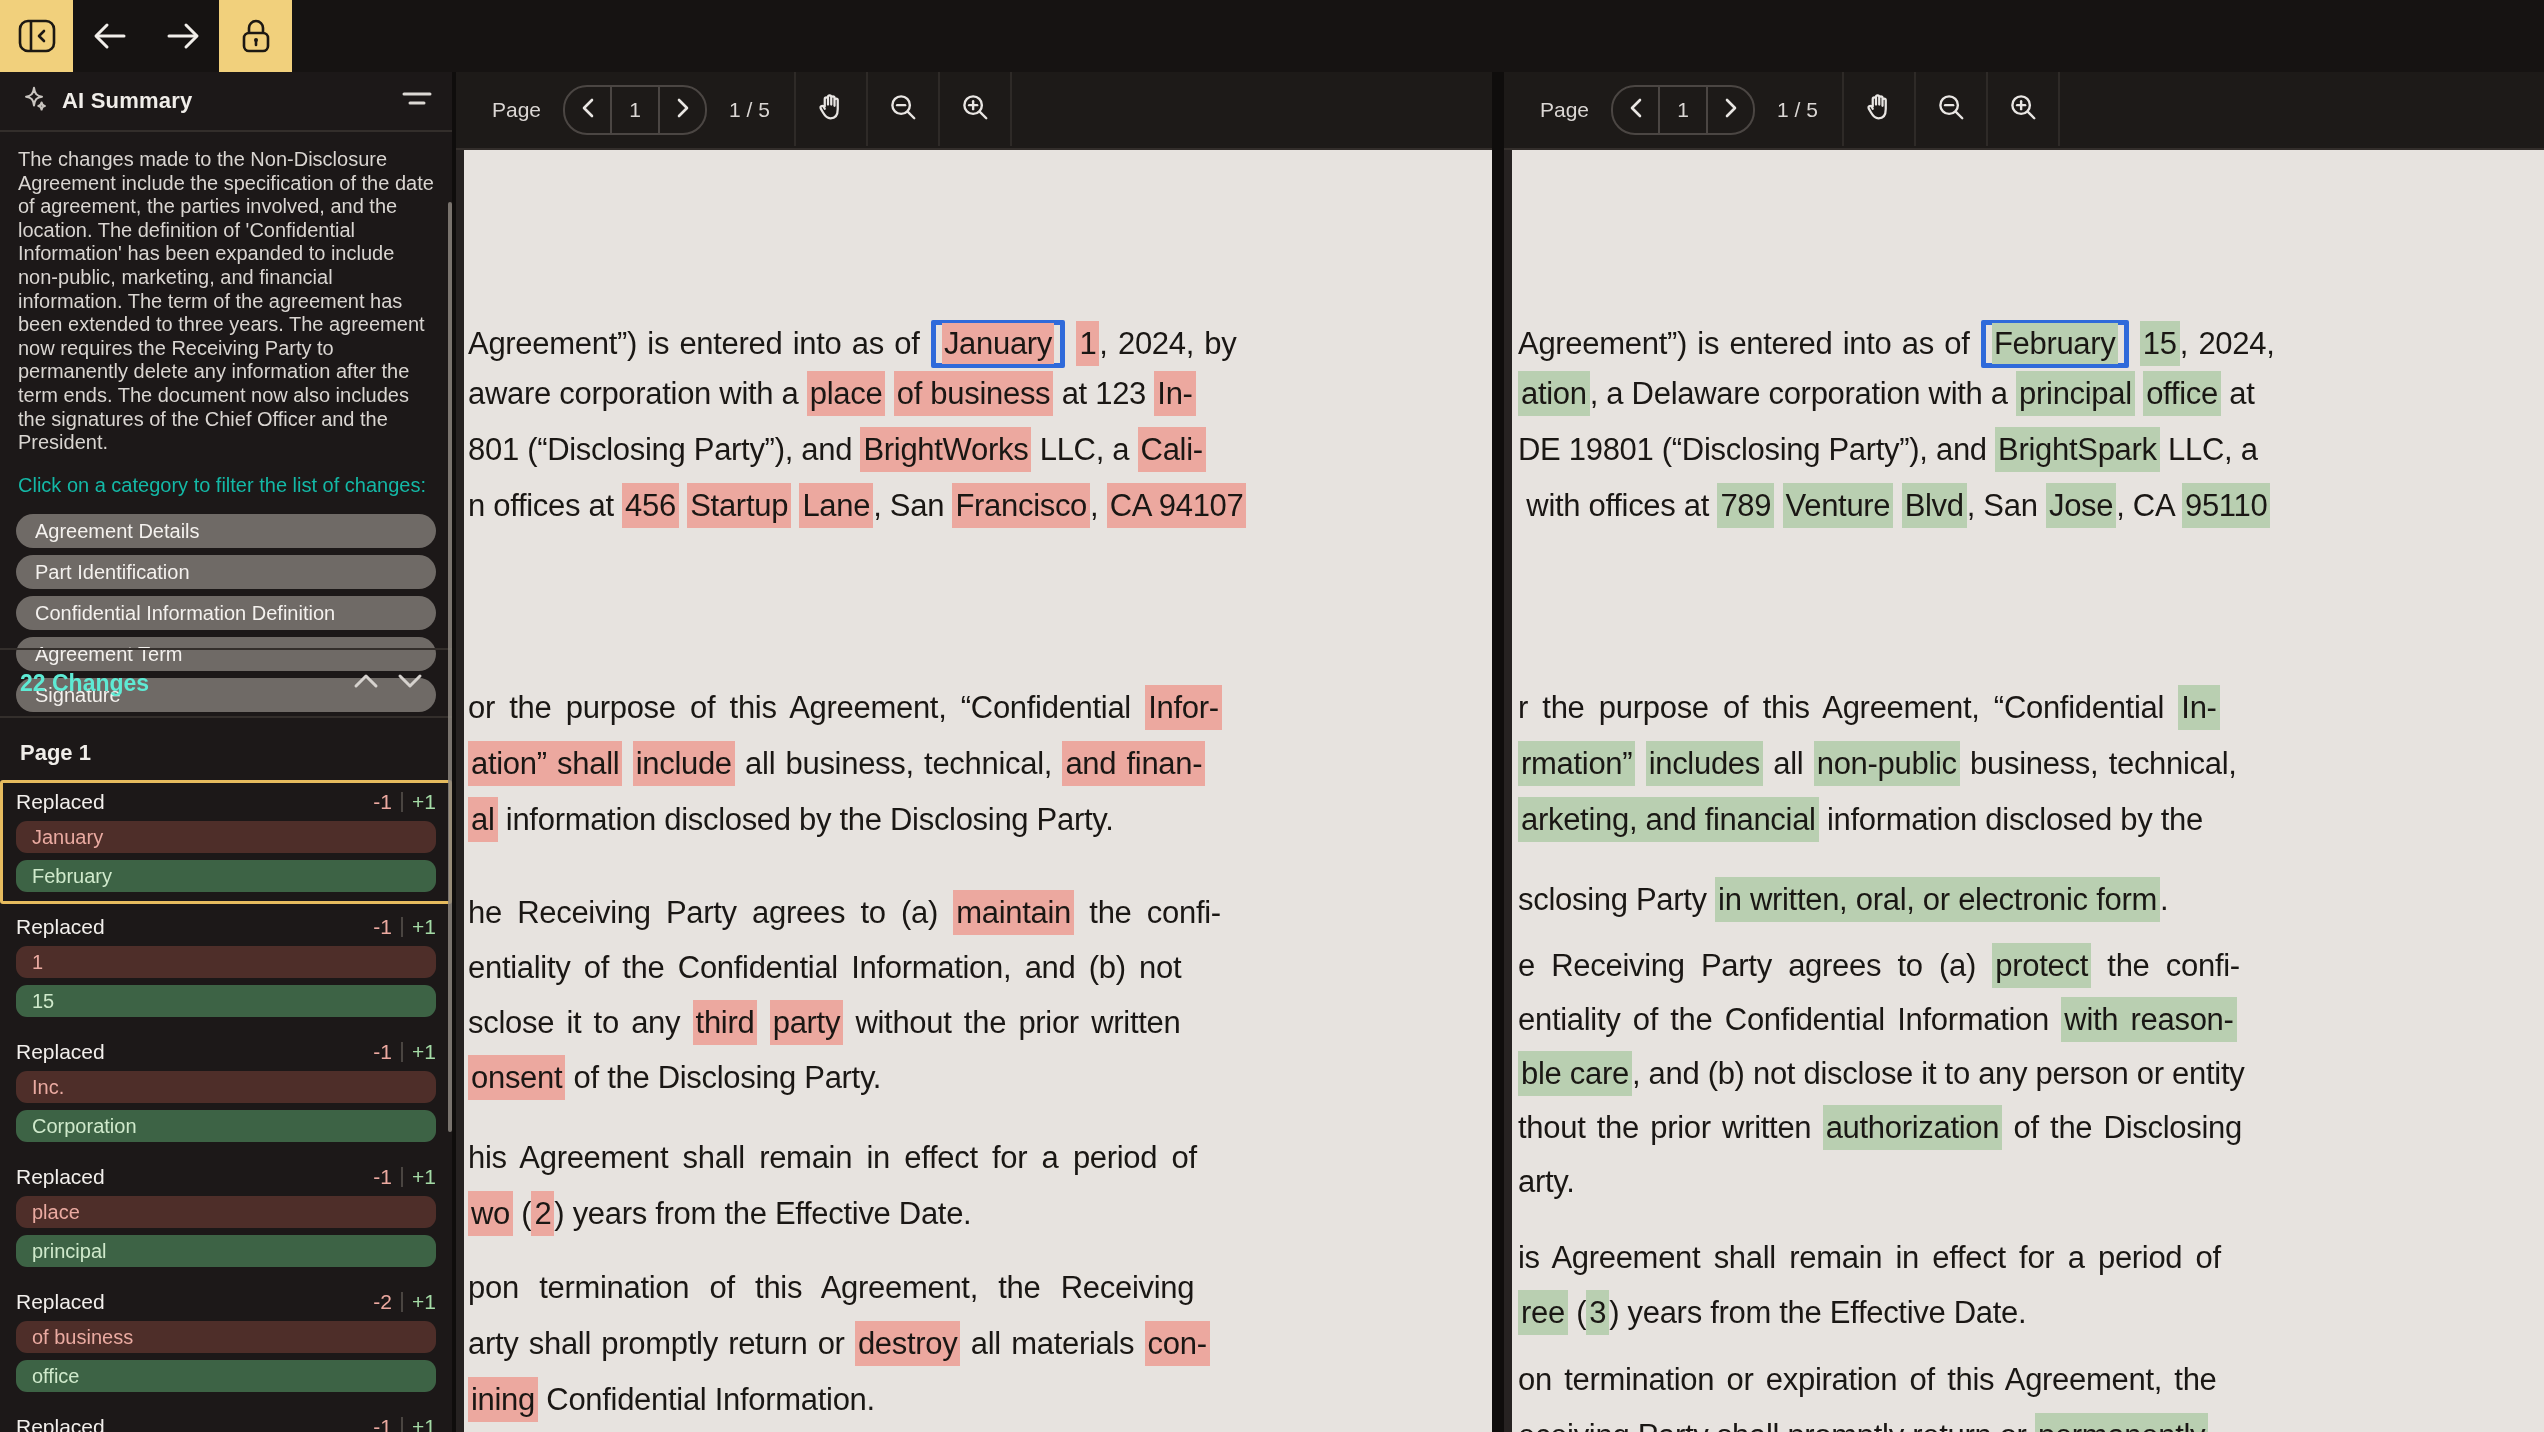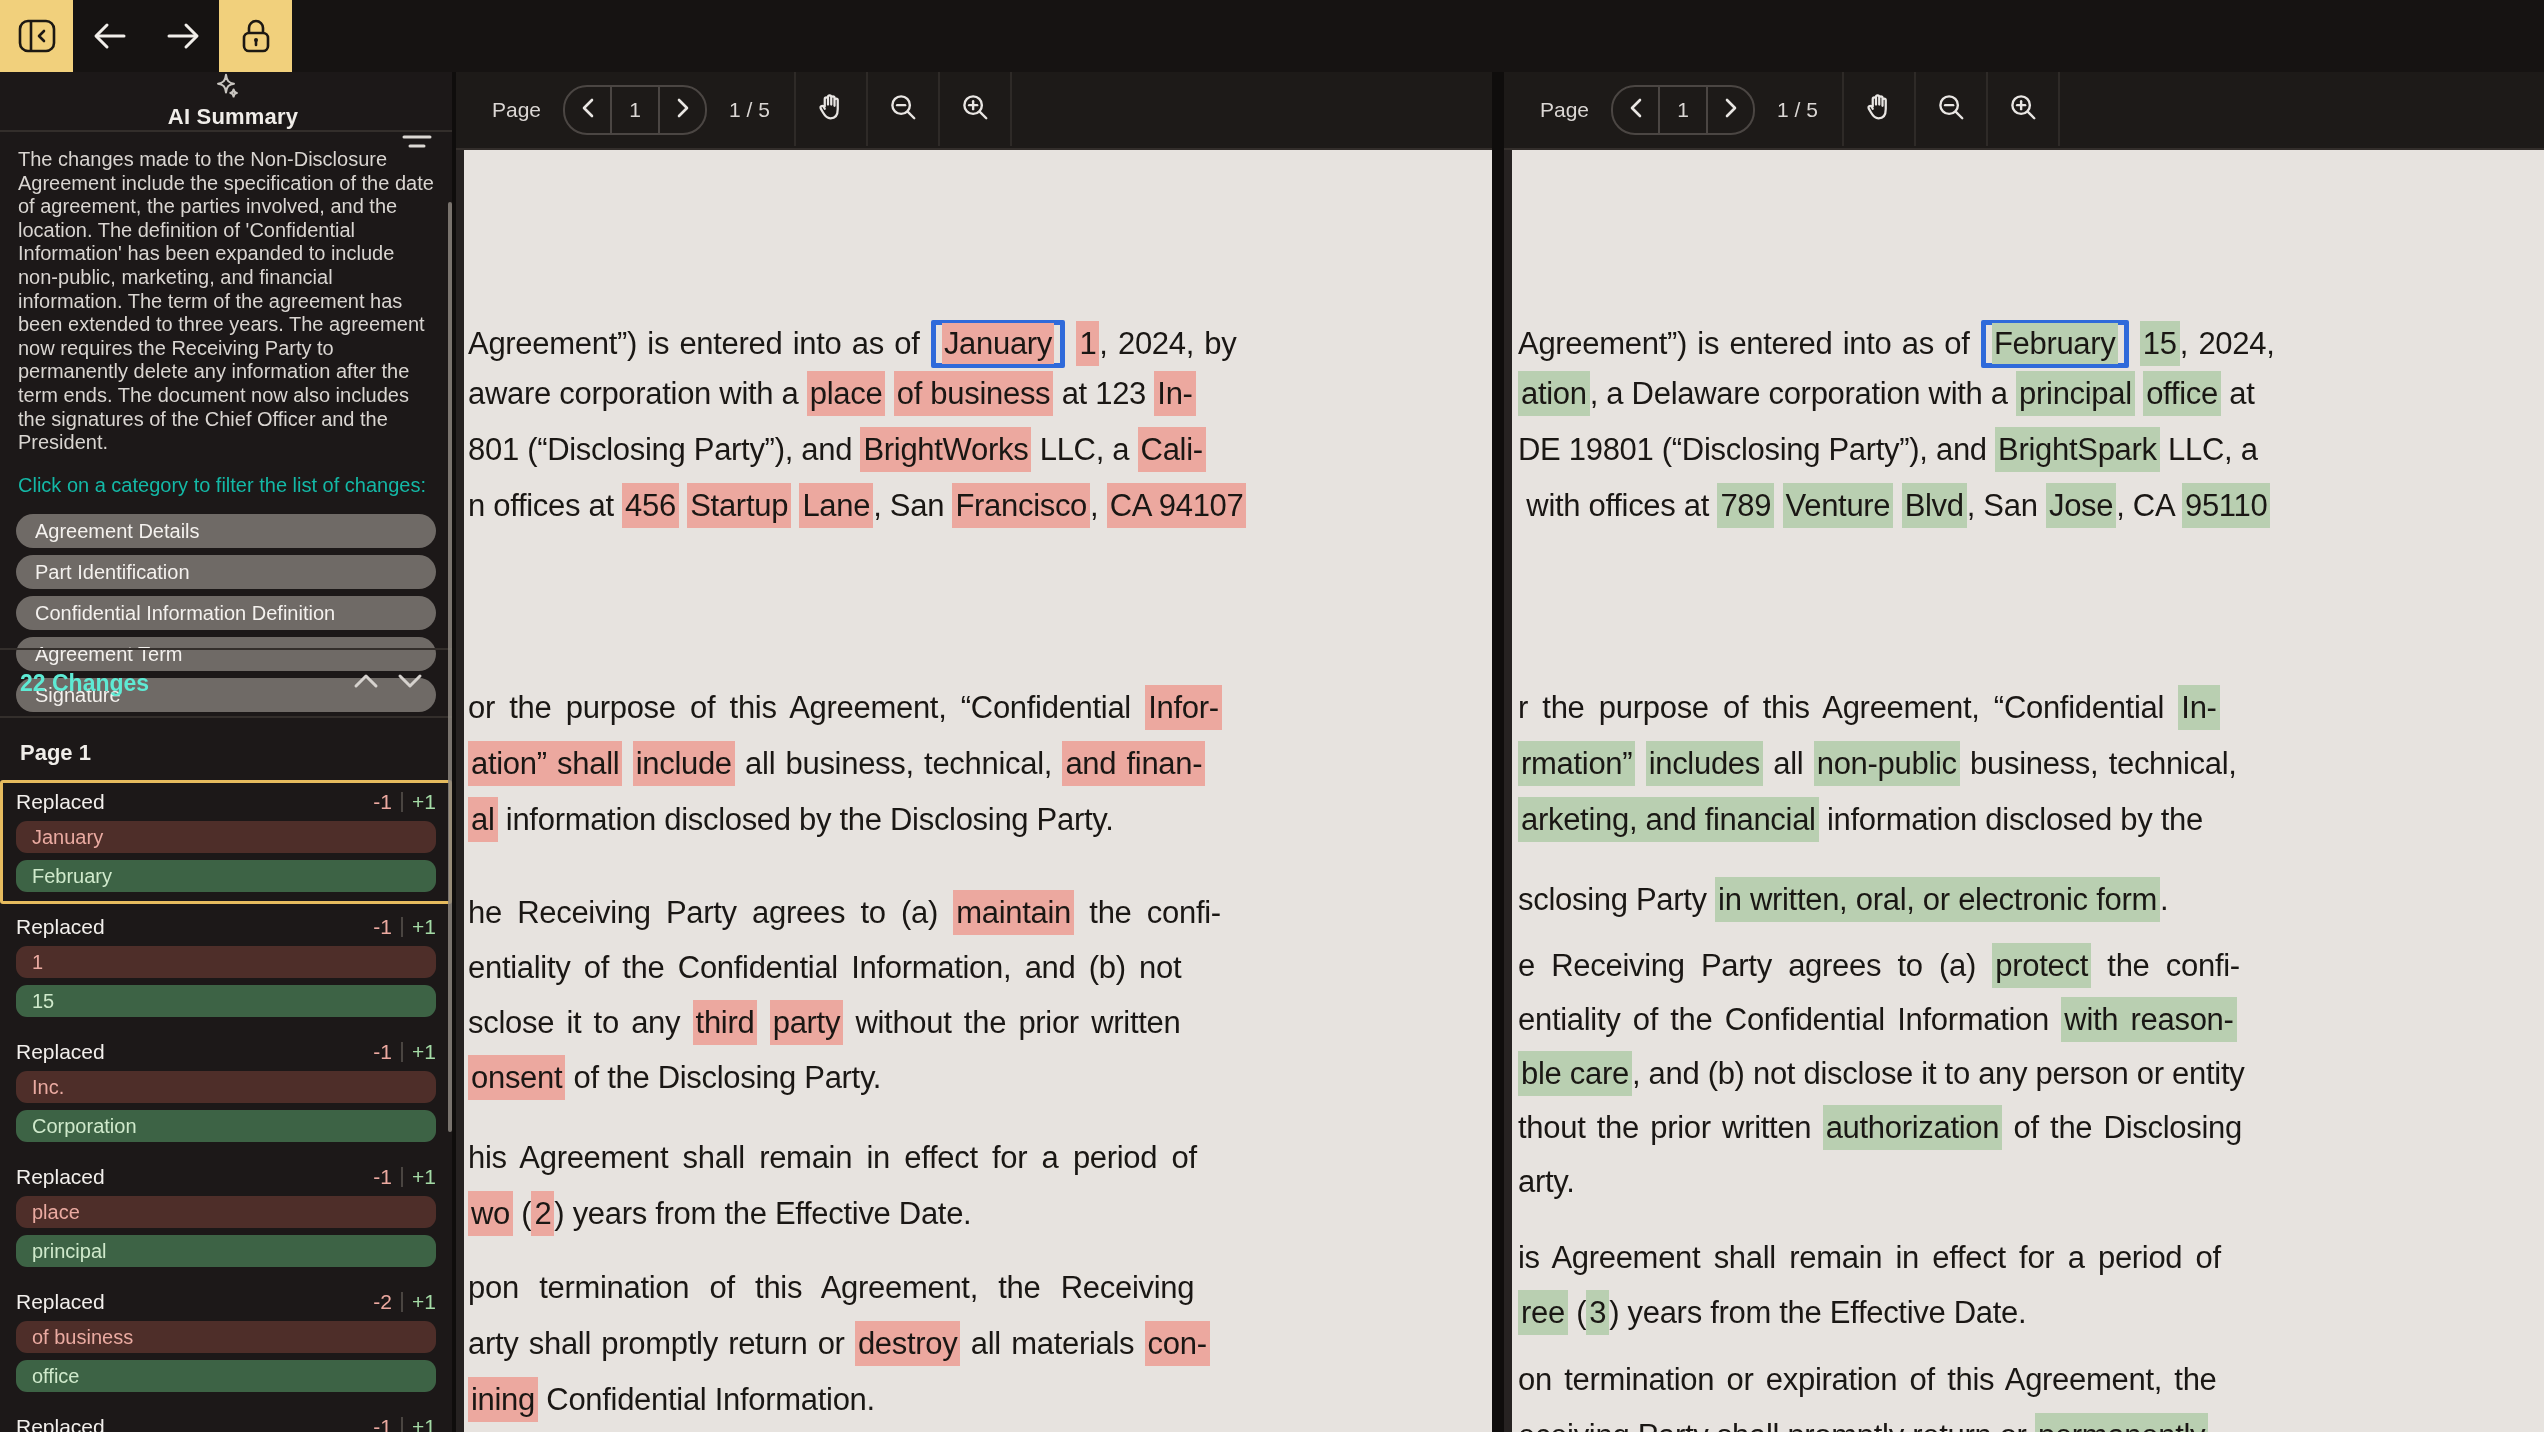--- a/index.html
+++ b/index.html
@@ -10,21 +10,21 @@
   .topbar{position:absolute;left:0;top:0;width:2544px;height:72px;background:#161312;display:flex;z-index:5;}
   .tb-btn{width:73px;height:72px;display:flex;align-items:center;justify-content:center;cursor:pointer;}
   .tb-btn.yellow{background:#f1d07c;color:#1c1813;}
   .tb-btn.dark{color:#f1eeea;}
   .tb-btn svg{display:block;}
 
   
   .sidebar{position:absolute;left:0;top:72px;width:452px;height:1360px;background:#1c1818;overflow:hidden;z-index:4;}
   .sb-scroll{position:absolute;right:0;top:130px;width:4px;height:930px;background:#8a847d;border-radius:2px;opacity:.85;}
   .sb-header{position:absolute;left:0;top:0;width:452px;height:60px;border-bottom:2px solid #332e2b;
-             display:flex;align-items:center;padding:0 20px;box-sizing:border-box;flex-direction:column;}
+             display:flex;align-items:center;padding:0 20px;box-sizing:border-box;}
   .sb-title{font-size:22px;font-weight:700;color:#f0ede9;margin-left:14px;letter-spacing:.2px;}
   .sb-filter{margin-left:auto;cursor:pointer;}
   .summary{position:absolute;left:18px;top:76px;width:418px;font-size:20px;line-height:23.6px;color:#d9d5d1;}
   .hint{position:absolute;left:18px;top:402px;width:420px;font-size:20px;color:#14b8a6;}
   .chips{position:absolute;left:16px;top:442px;width:420px;display:flex;flex-wrap:wrap;gap:7px 26px;flex-direction:column;}
   .chip{background:#6f6a66;color:#f4f1ee;font-size:20px;height:34px;line-height:34px;padding:0 19px;
         border-radius:17px;white-space:nowrap;cursor:pointer;}
   .changes-row{position:absolute;left:0;top:576px;width:452px;height:70px;border-top:2px solid #332e2b;
                border-bottom:2px solid #332e2b;display:flex;align-items:center;padding:0 20px;box-sizing:border-box;}
   .changes-count{font-size:23px;font-weight:700;color:#5eead4;}

